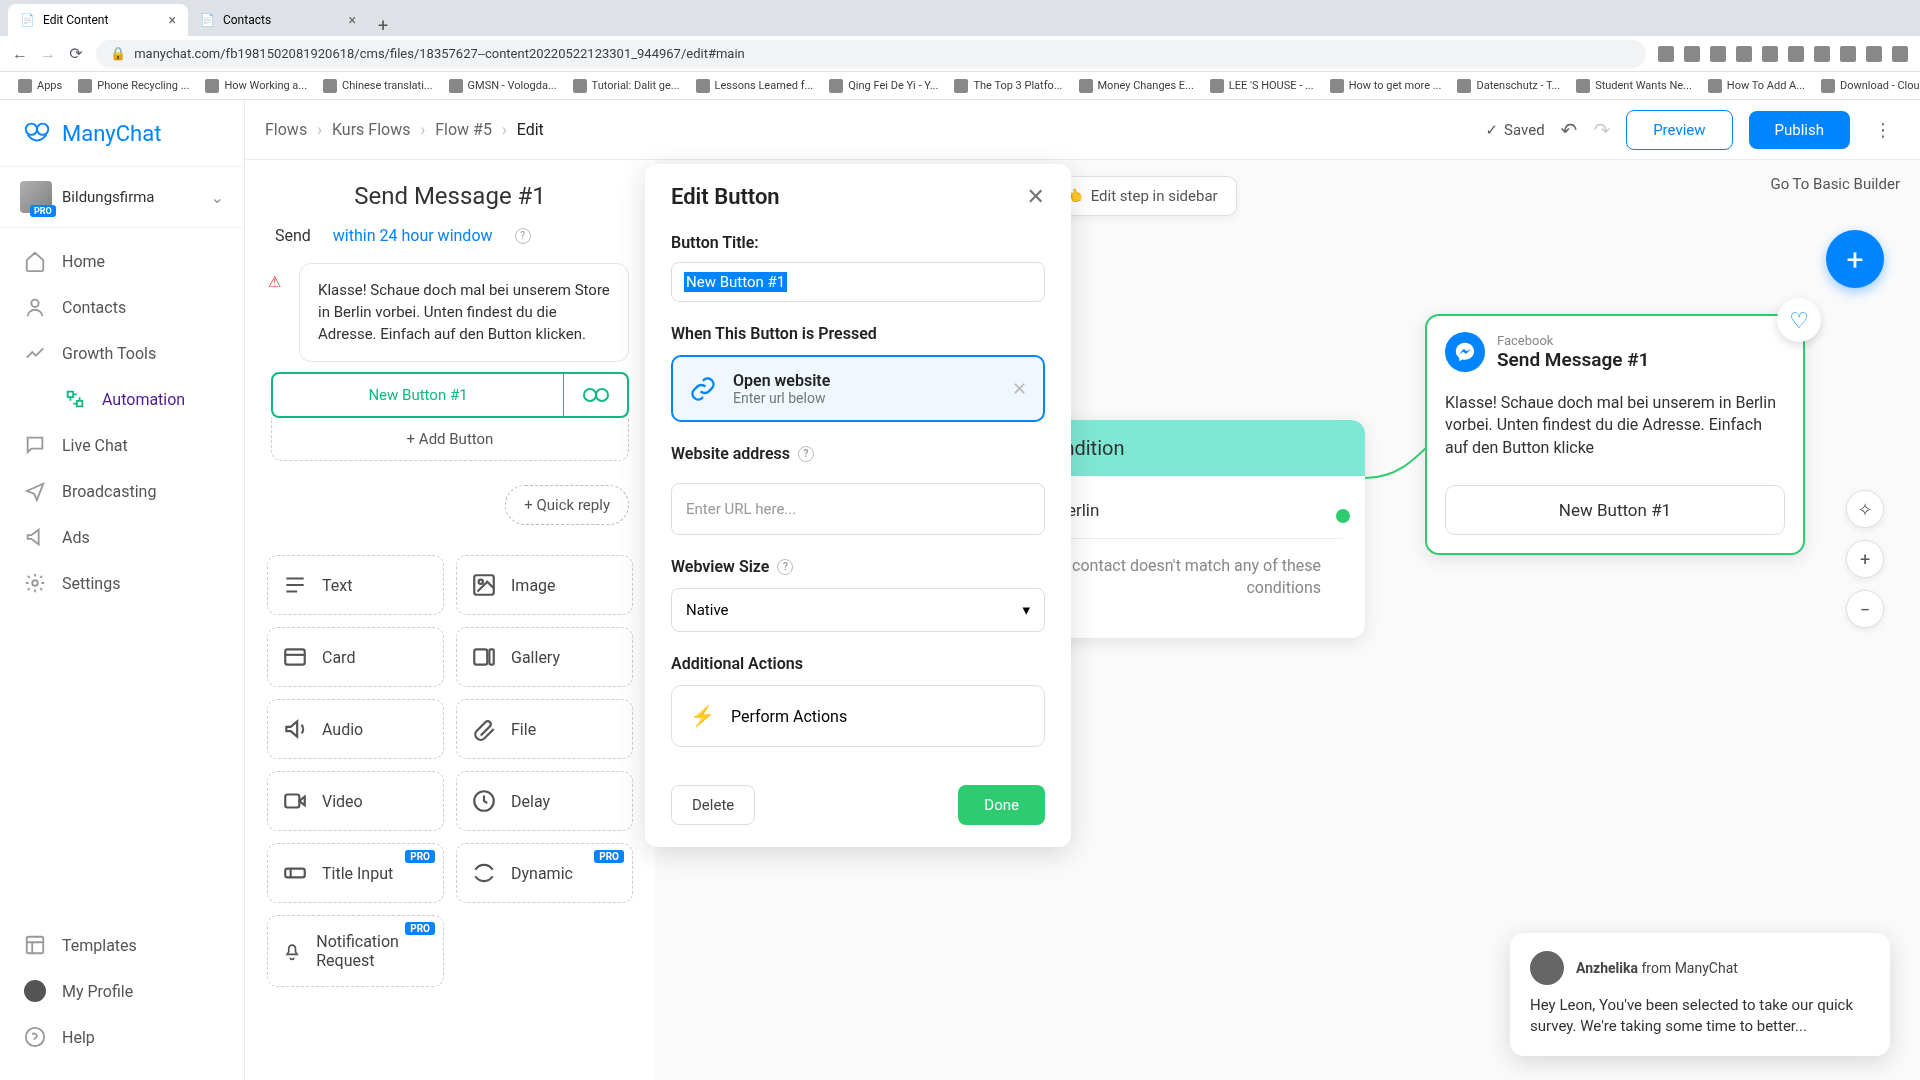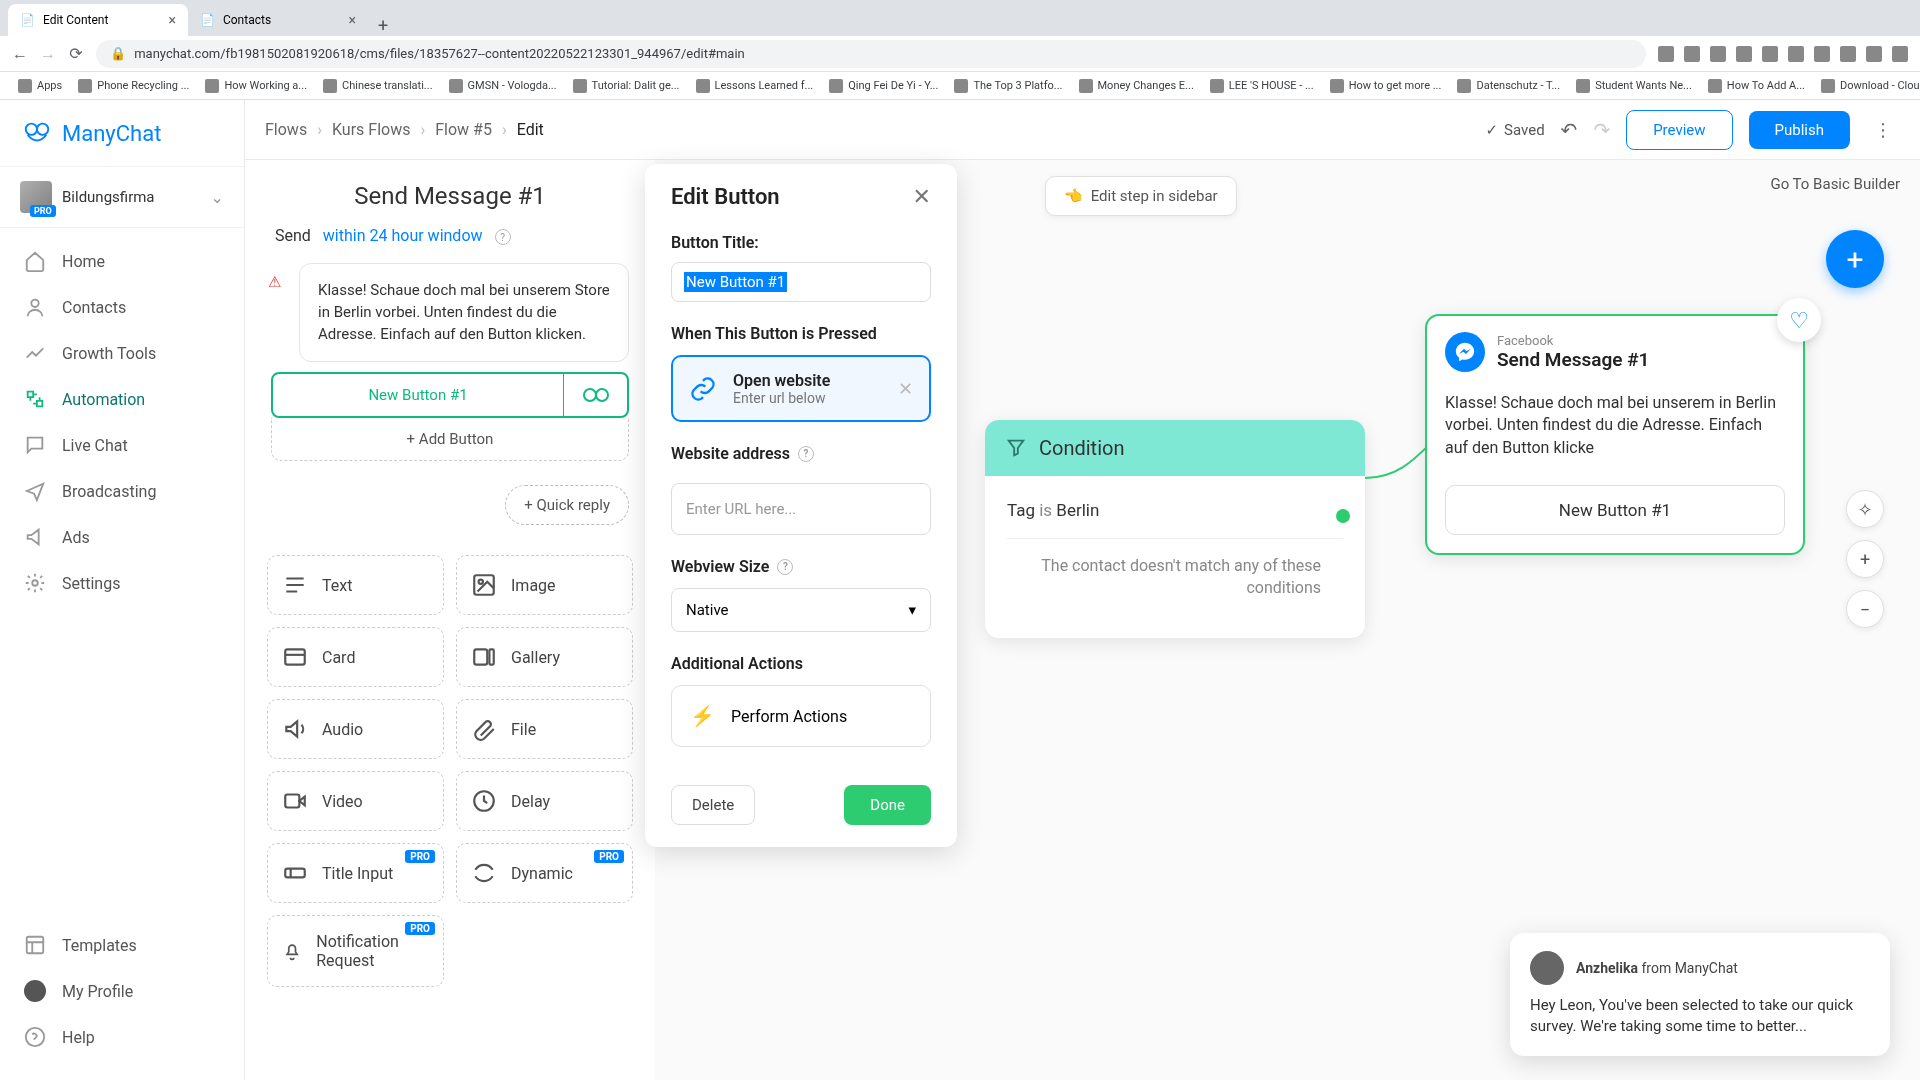--- a/index.html
+++ b/index.html
@@ -26,21 +26,21 @@
 .logo-row { display: flex; align-items: center; gap: 10px; padding: 18px 22px; }
 .logo-shape { width: 30px; height: 30px; position: relative; }
 .brand-name { font-size: 22px; font-weight: 400; color: #0084ff; }
 .org-row { display: flex; align-items: center; gap: 10px; padding: 14px 20px; border-top: 1px solid #eef0f2; border-bottom: 1px solid #eef0f2; }
 .org-avatar { width: 32px; height: 32px; border-radius: 4px; background: linear-gradient(135deg,#b0b0b0,#808080); position: relative; }
 .pro-badge { position: absolute; bottom: -4px; left: 10px; background: #0084ff; color: #fff; font-size: 9px; font-weight: 700; padding: 1px 4px; border-radius: 3px; }
 .org-name { font-size: 15px; color: #333; }
 .org-chev { margin-left: auto; color: #999; }
 .nav { padding: 10px 0; flex: 1; }
 .nav-item { display: flex; align-items: center; gap: 16px; padding: 12px 24px; color: #555; font-size: 16px; cursor: pointer; }
-.nav-item.active { color: #0f766e; }
+.nav-item.active { color: #4c1d95; margin-left: 40px; }
 .nav-item.active .nav-icn { color: #10b981; }
 .nav-icn { width: 22px; height: 22px; color: #999; display: flex; align-items: center; justify-content: center; }
 .nav-bottom { padding: 10px 0 20px; }
 
 
 .canvas { flex: 1; background: #fafafa; position: relative; overflow: hidden; }
 .topbar { position: absolute; top: 0; left: 0; right: 0; height: 60px; background: #fff; border-bottom: 1px solid #eaeaea; display: flex; align-items: center; padding: 0 20px; z-index: 5; }
 .breadcrumbs { display: flex; align-items: center; gap: 10px; font-size: 16px; color: #666; }
 .breadcrumbs span.link { color: #666; }
 .breadcrumbs span.sep { color: #bbb; }
@@ -53,38 +53,38 @@
 .publish-btn { background: #0084ff; color: #fff; padding: 10px 26px; border-radius: 8px; font-size: 15px; border: none; }
 .menu-dots { color: #666; font-size: 18px; padding: 0 8px; }
 
 .sub-bar { position: absolute; top: 60px; right: 0; height: 48px; display: flex; align-items: center; padding: 0 20px; gap: 20px; z-index: 4; }
 .edit-sidebar-pill { background: #fff; border: 1px solid #e0e0e0; border-radius: 10px; padding: 10px 18px; display: flex; align-items: center; gap: 8px; font-size: 15px; color: #555; box-shadow: 0 2px 6px rgba(0,0,0,0.06); position: absolute; top: 76px; left: 800px; }
 .basic-builder { color: #555; font-size: 15px; }
 
 
 .editor { position: absolute; top: 60px; left: 0; width: 410px; bottom: 0; background: #fff; z-index: 3; }
 .editor-title { font-size: 24px; color: #333; text-align: center; padding: 22px 0 12px; }
-.send-row { padding: 4px 30px 18px; font-size: 16px; color: #333; display: flex; align-items: flex-end; gap: 12px; }
+.send-row { padding: 4px 30px 18px; font-size: 16px; color: #333; display: flex; align-items: center; gap: 22px; }
 .send-link { color: #0084ff; }
 .help-dot { width: 16px; height: 16px; border: 1px solid #bbb; border-radius: 50%; display: inline-flex; align-items: center; justify-content: center; font-size: 10px; color: #999; }
 .msg-card { margin: 0 26px 10px 54px; border: 1px solid #e5e5e5; border-radius: 12px; padding: 16px 18px; font-size: 15px; line-height: 1.45; color: #333; position: relative; }
 .warn-icn { position: absolute; left: -32px; top: 8px; color: #e53935; }
 .btn-row { margin: 0 26px 0 26px; border: 2px solid #10b981; border-radius: 8px; display: flex; align-items: stretch; overflow: hidden; }
 .btn-cell { flex: 1; text-align: center; padding: 12px; color: #10b981; font-size: 15px; }
 .btn-link-cell { width: 64px; border-left: 1px solid #10b981; display: flex; align-items: center; justify-content: center; }
 .add-btn-row { margin: 0 26px; border: 1px dashed #ccc; border-top: none; border-radius: 0 0 10px 10px; text-align: center; padding: 12px; color: #555; font-size: 15px; }
 .quick-reply { margin: 24px 26px 0; display: flex; justify-content: flex-end; }
 .qr-btn { border: 1px dashed #bbb; border-radius: 20px; padding: 10px 18px; color: #555; font-size: 15px; }
 .block-grid { padding: 30px 22px; display: grid; grid-template-columns: 1fr 1fr; gap: 12px; }
 .block { border: 1px dashed #ccc; border-radius: 10px; padding: 16px 14px; display: flex; align-items: center; gap: 14px; color: #444; font-size: 16px; position: relative; }
 .block-icn { width: 26px; height: 26px; color: #555; }
 .pro-tag { position: absolute; top: 6px; right: 8px; background: #0084ff; color: #fff; font-size: 10px; font-weight: 700; padding: 1px 5px; border-radius: 3px; }
 
 
-.modal { position: absolute; top: 64px; left: 400px; width: 312px; background: #fff; border-radius: 12px; box-shadow: 0 6px 28px rgba(0,0,0,0.14); z-index: 10; padding: 0; }
+.modal { position: absolute; top: 64px; left: 400px; width: 426px; background: #fff; border-radius: 12px; box-shadow: 0 6px 28px rgba(0,0,0,0.14); z-index: 10; padding: 0; }
 .modal-head { display: flex; align-items: center; padding: 20px 26px 16px; }
 .modal-title { font-size: 22px; font-weight: 600; color: #222; }
 .modal-close { margin-left: auto; color: #777; font-size: 22px; cursor: pointer; }
 .modal-body { padding: 8px 26px 20px; }
 .field-label { font-size: 16px; font-weight: 600; color: #222; margin-bottom: 10px; }
 .title-input { width: 100%; border: 1px solid #ddd; border-radius: 8px; padding: 10px 12px; font-size: 15px; }
 .title-input .sel { background: #0084ff; color: #fff; padding: 1px 2px; }
 .section-h { font-size: 16px; font-weight: 600; color: #222; margin: 22px 0 12px; }
 .action-card { border: 2px solid #0084ff; border-radius: 10px; padding: 14px 16px; display: flex; align-items: center; gap: 16px; background: #f0f7ff; position: relative; }
 .action-icon { width: 28px; height: 28px; color: #0084ff; }

